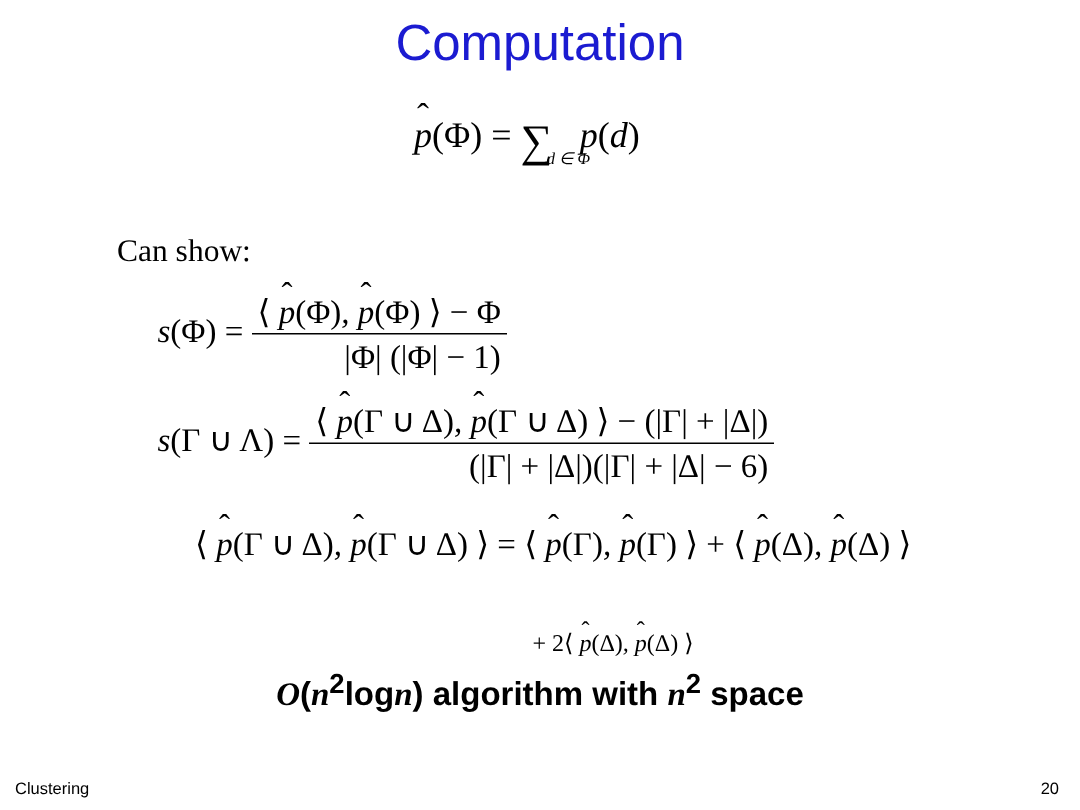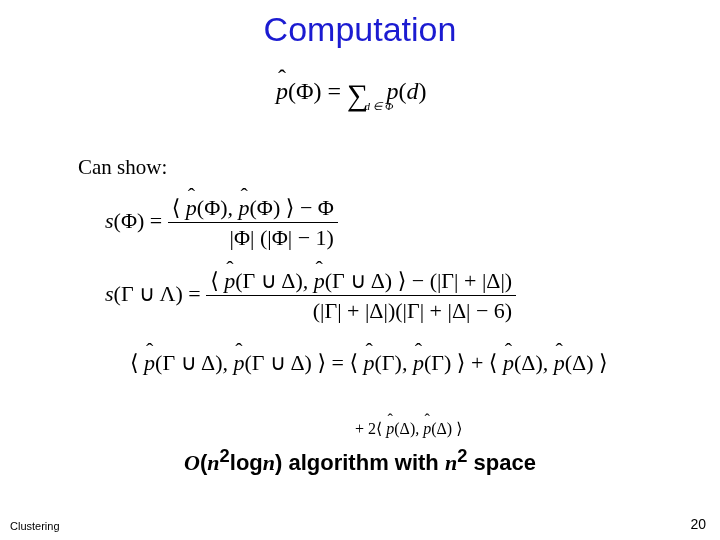--- a/index.html
+++ b/index.html
@@ -95,21 +95,21 @@
     left: 10px;
     font-family: Verdana, Geneva, sans-serif;
     font-size: 11px;
     color: #000;
   }
   .footer-right {
     position: absolute;
     bottom: 8px;
     right: 14px;
     font-family: Verdana, Geneva, sans-serif;
-    font-size: 14px;
+    font-size: 11px;
     color: #000;
   }
   
   .frac {
     display: inline-block;
     vertical-align: middle;
     text-align: right;
   }
   .frac .num {
     display: block;

